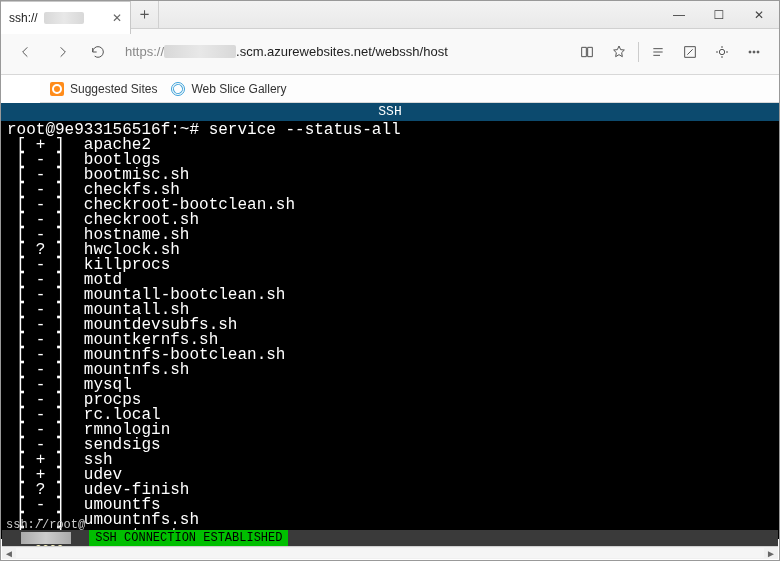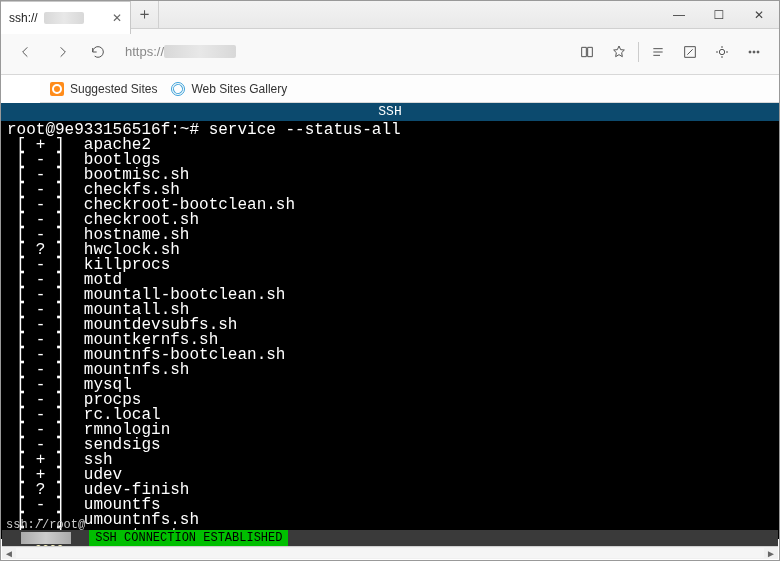--- a/index.html
+++ b/index.html
@@ -161,20 +161,21 @@
       </svg>
   </div>
   <div class="navbtn">
     <svg class="icon" viewBox="0 0 24 24">
         <path d="M4 12a8 8 0 1 1 3 6.2M4 12V6m0 6h6"></path>
       </svg>
   </div>
   <div class="address">
     <span>https://</span>
     <span class="blurred" style="width:72px;height:13px;">&nbsp;</span>
+    <span class="dark">.scm.azurewebsites.net/webssh/host</span>
   </div>
   <div class="right-icons">
     <div class="ic">
       <svg class="icon" viewBox="0 0 24 24">
           <path d="M4 5h7v14H4zM13 5h7v14h-7z"></path>
         </svg>
     </div>
     <div class="ic">
       <svg class="icon" viewBox="0 0 24 24">
           <path d="M12 3l2.5 5.5L20 9l-4 4 1 6-5-3-5 3 1-6-4-4 5.5-.5z"></path>
@@ -207,21 +208,21 @@
   </div>
 </div>
 
 <div class="favbar">
   <div class="fav">
     <span class="fav-icon-orange"></span>
     <span>Suggested Sites</span>
   </div>
   <div class="fav">
     <span class="fav-icon-atom"></span>
-    <span>Web Sites Gallery</span>
+    <span>Web Slice Gallery</span>
   </div>
 </div>
 
 <div class="ssh-header">SSH</div>
 
 <div class="terminal" id="terminal">root@9e933156516f:~# service --status-all
  [ + ]  apache2
  [ - ]  bootlogs
  [ - ]  bootmisc.sh
  [ - ]  checkfs.sh

